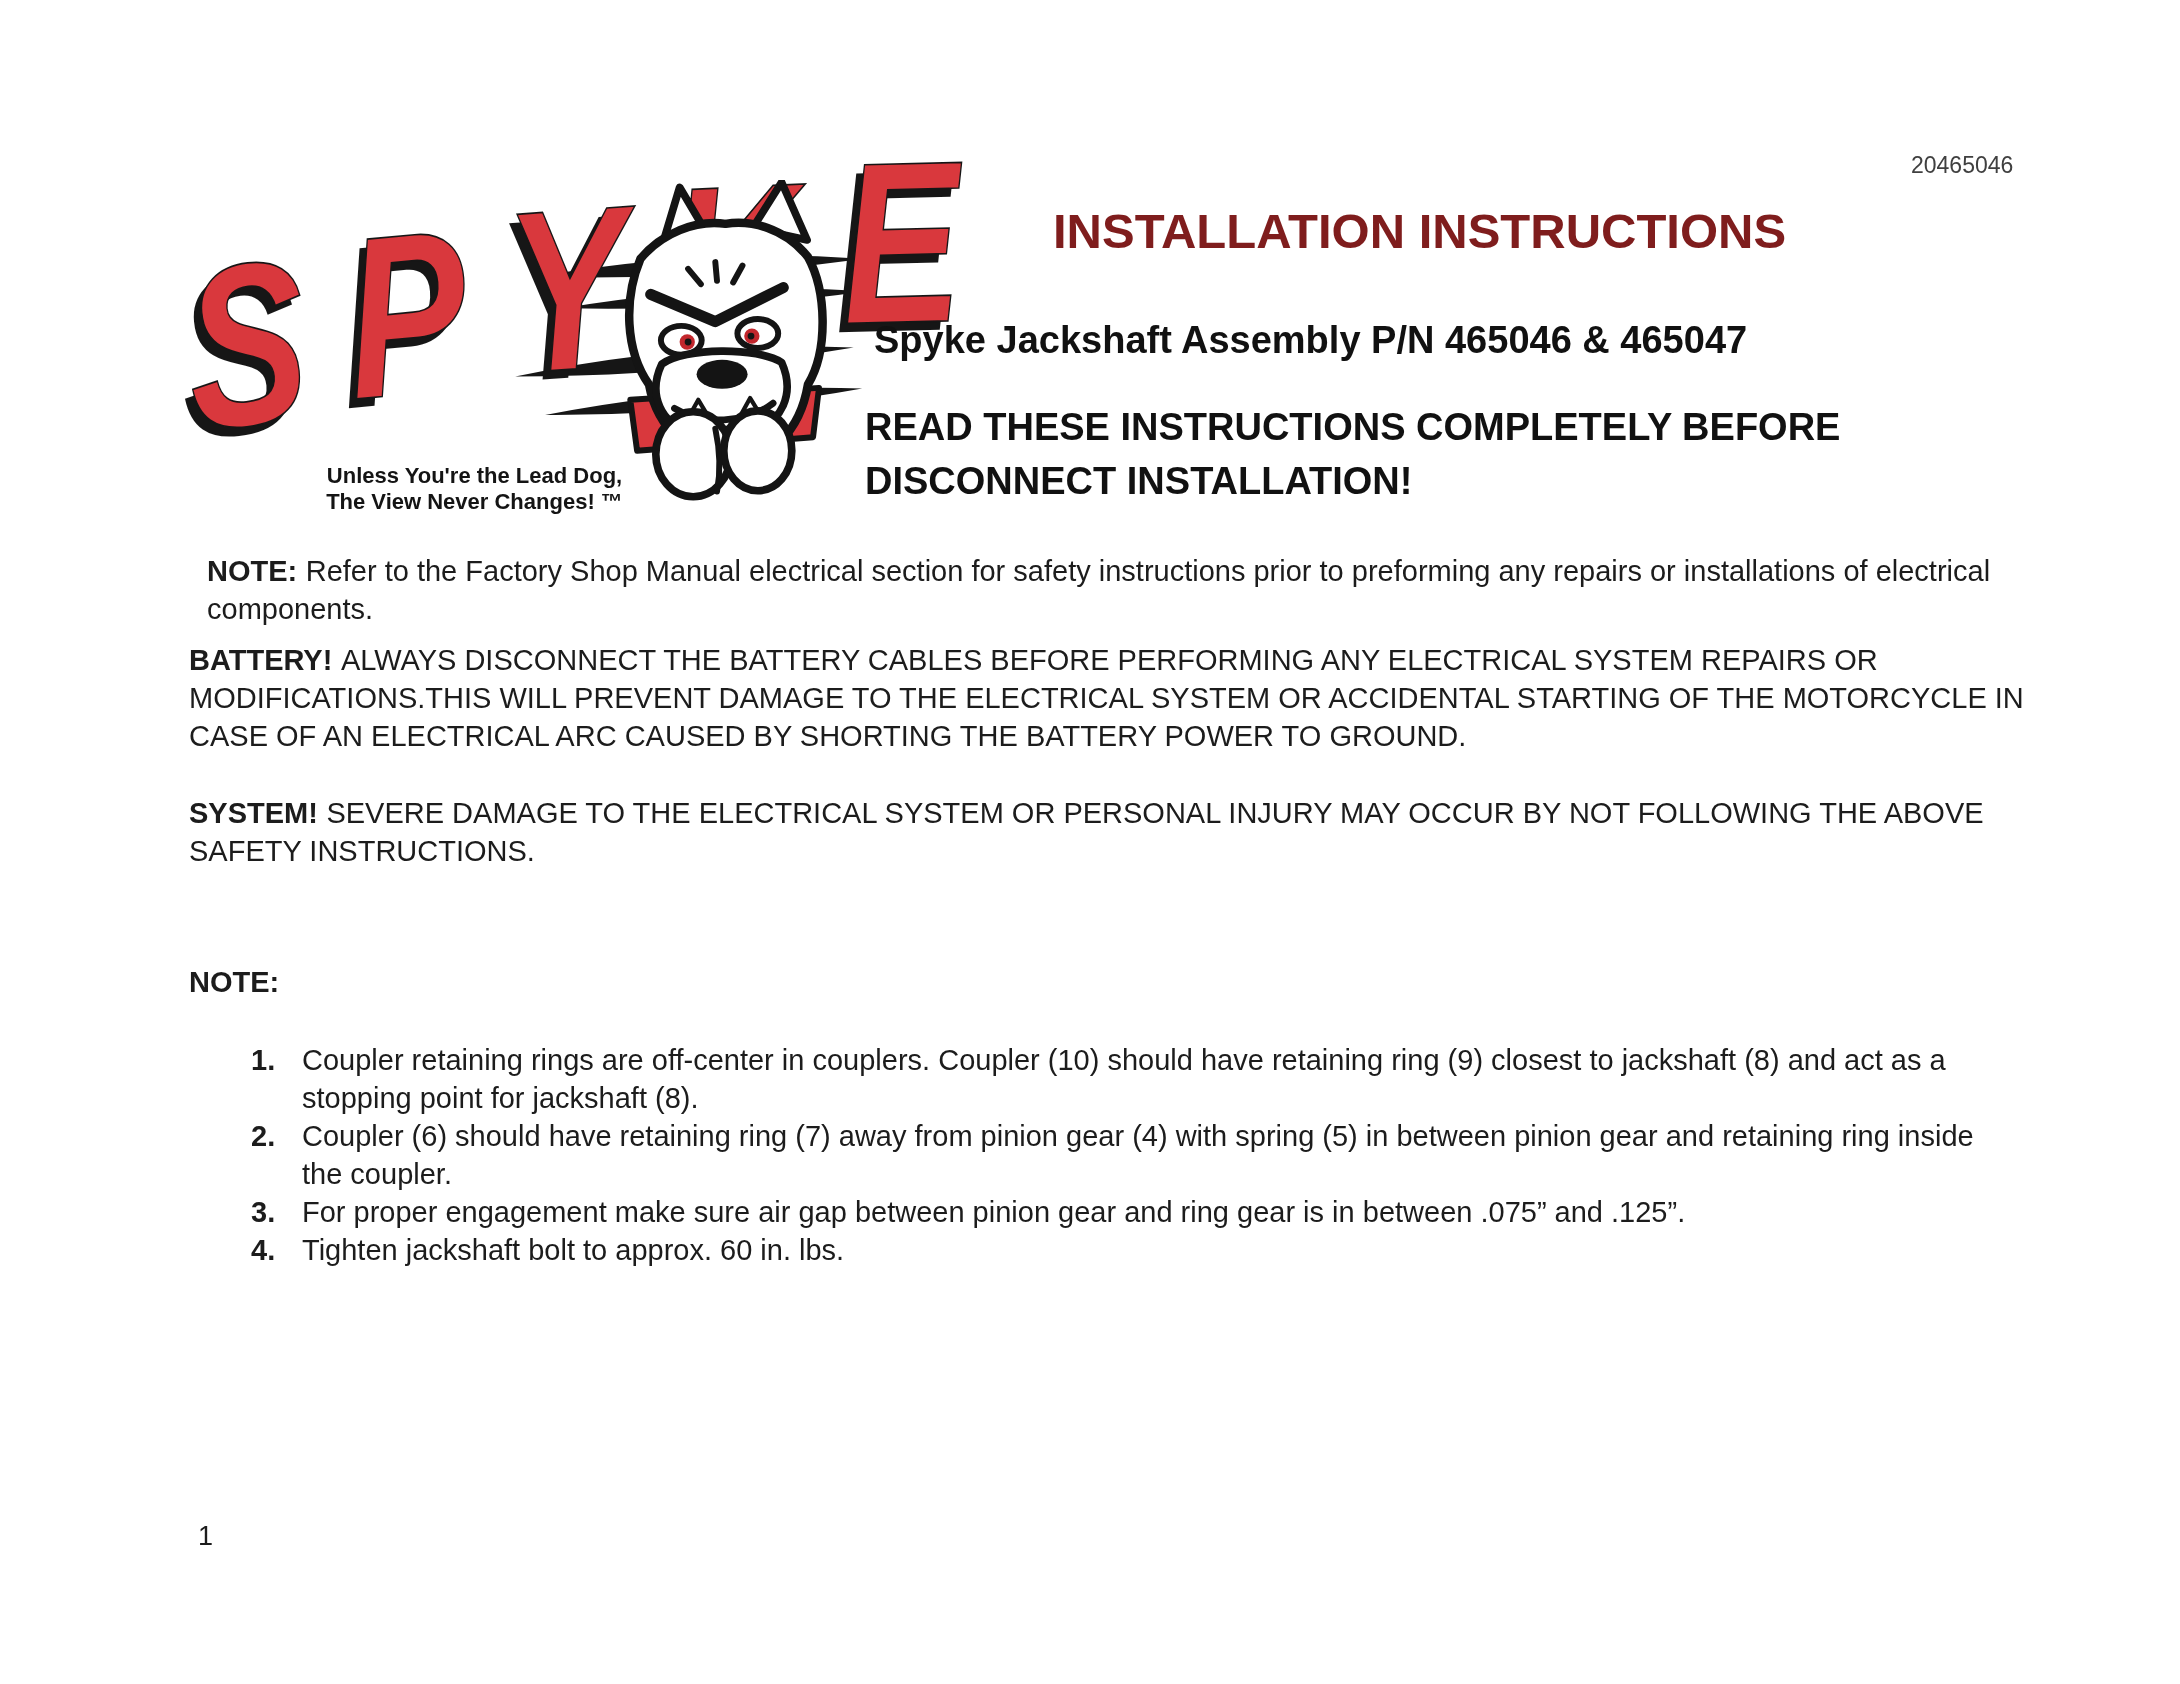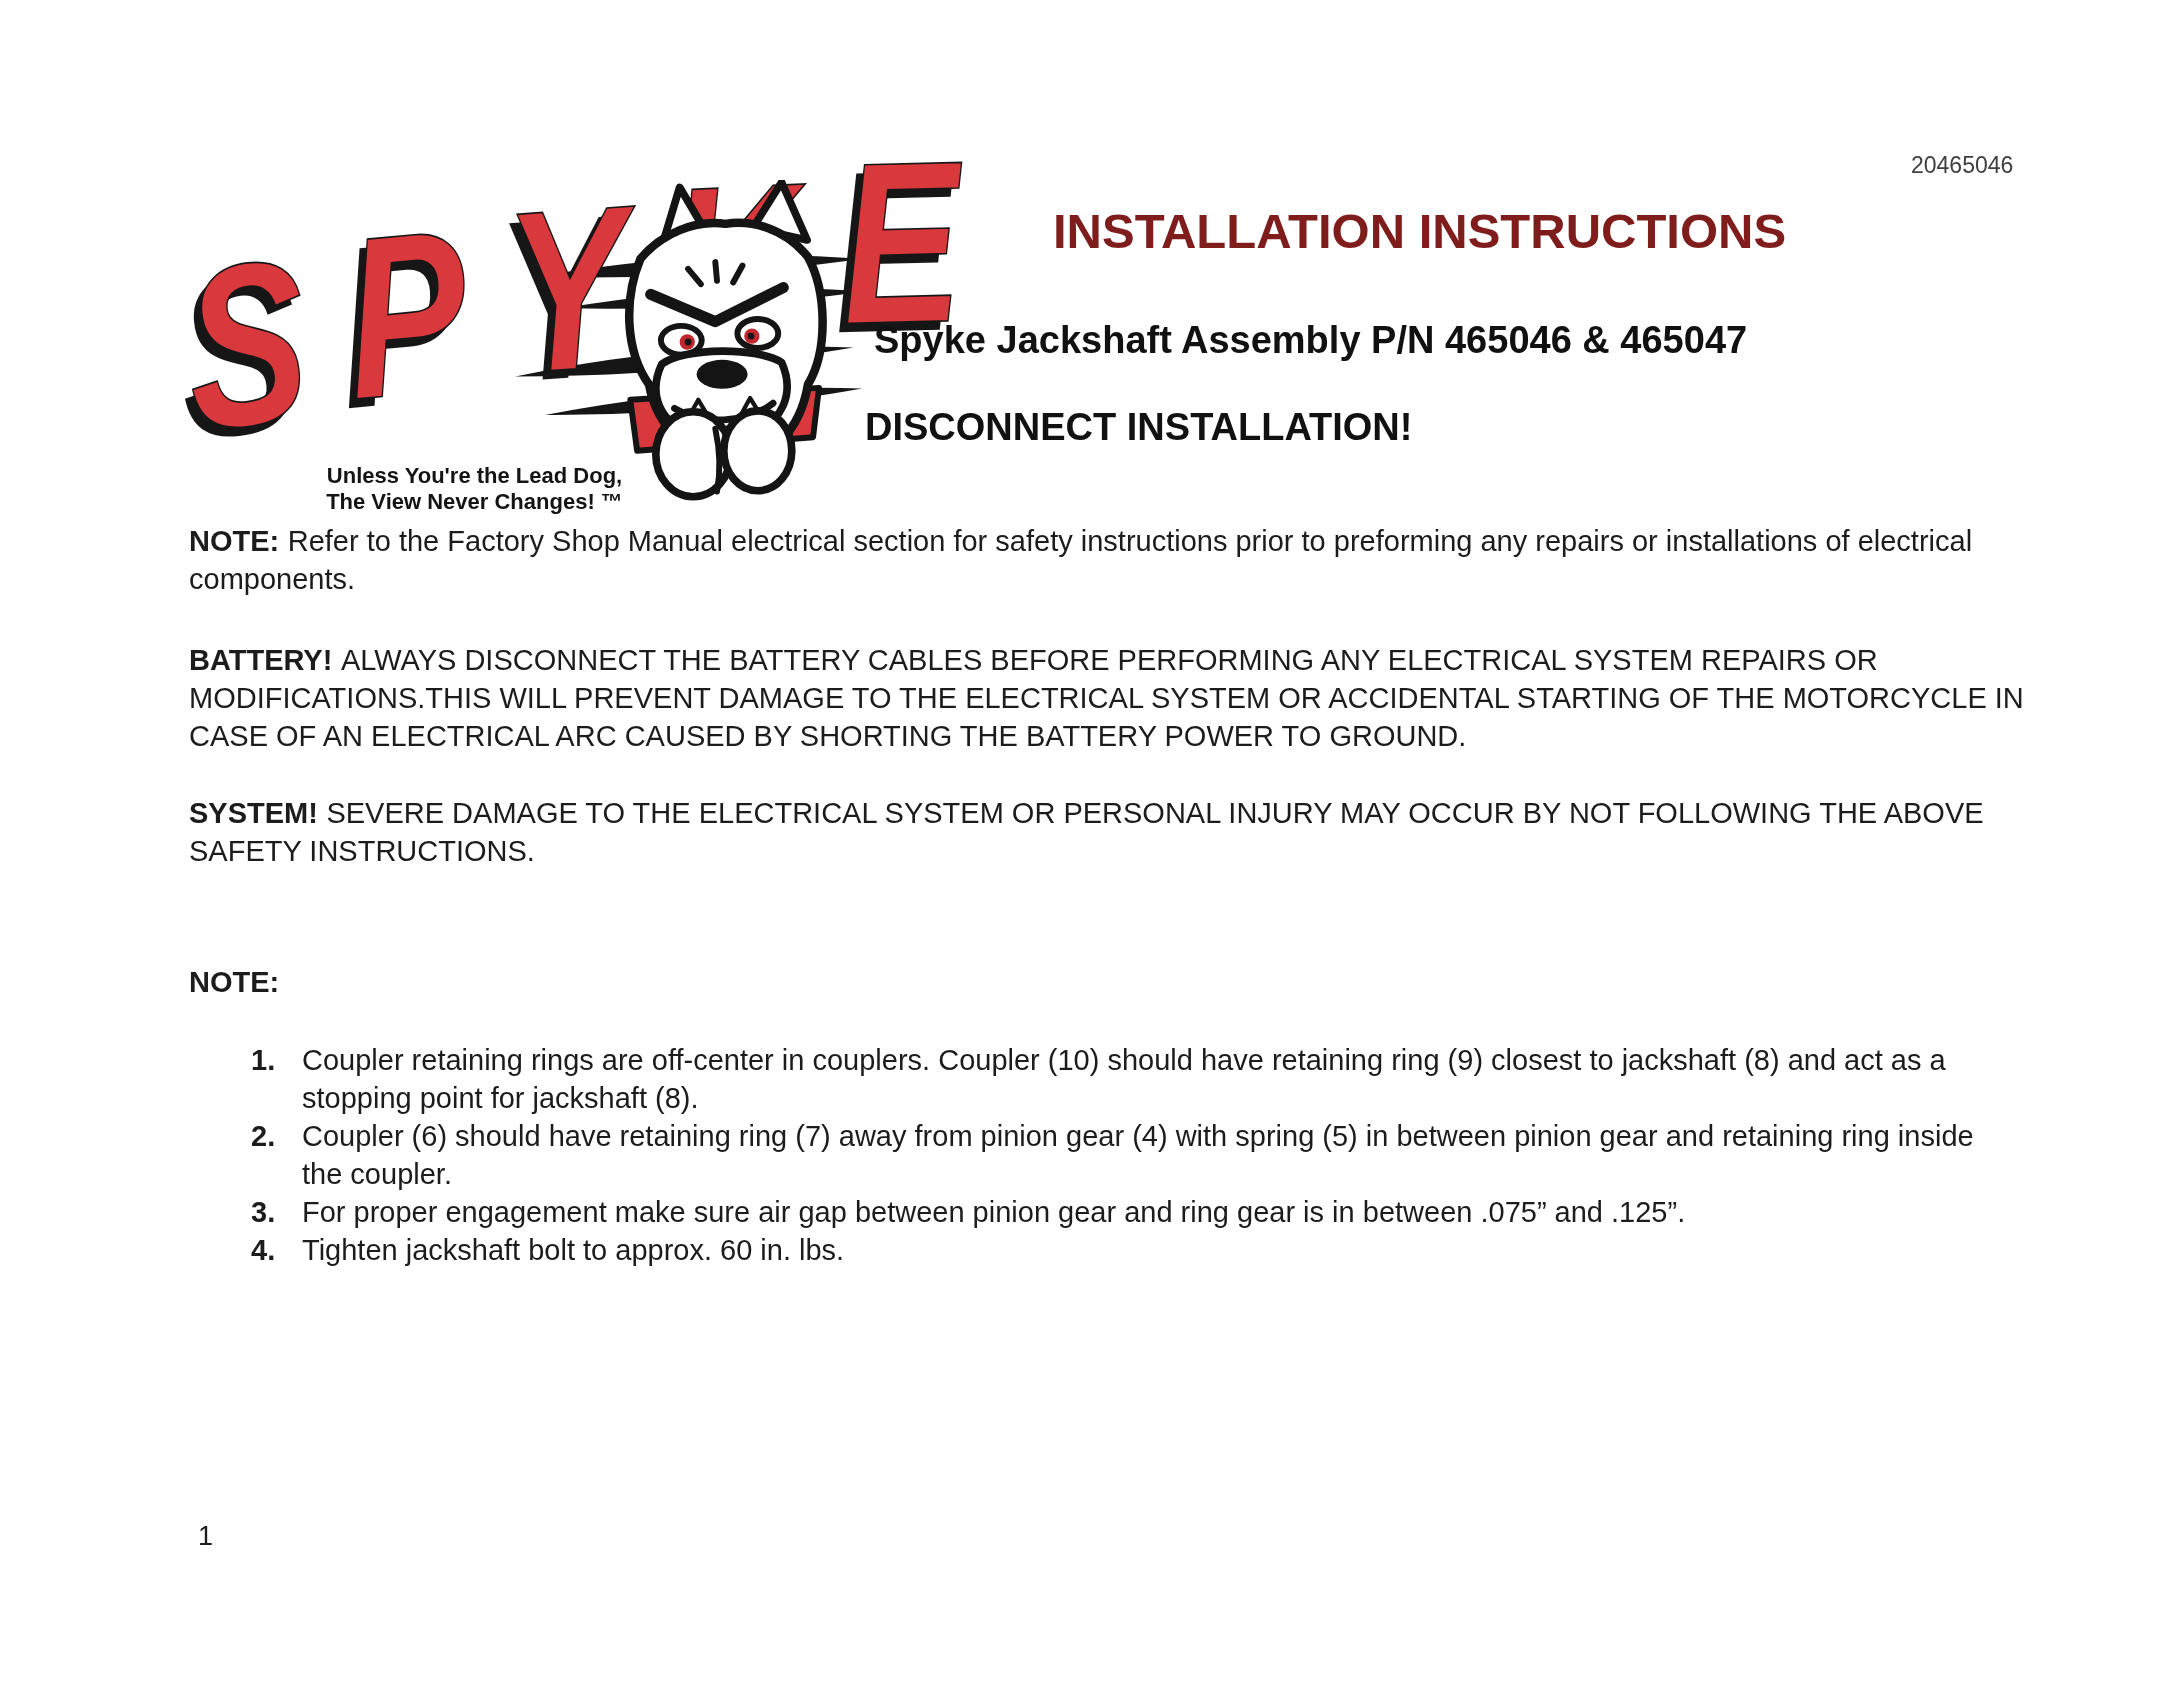--- a/index.html
+++ b/index.html
@@ -43,21 +43,21 @@
     position:absolute;left:865px;top:310px;margin:9px;
     font-size:38px;font-weight:bold;white-space:nowrap;color:#111;
   }
   .read{
     position:absolute;left:865px;top:400px;
     font-size:38px;font-weight:bold;line-height:54px;color:#111;white-space:nowrap;
   }
   
   .para{position:absolute;left:189px;width:1874px;margin:0;font-size:29px;line-height:38px;}
   .para .lbl{margin-right:8.5px;}
-  .note1{top:522px;}
+  .note1{top:552px;margin-left:18px;}
   .caution{top:641px;}
   .warning{top:794px;}
   .note2{position:absolute;left:189px;top:966px;font-size:29px;font-weight:bold;}
   
   .list{position:absolute;left:251px;top:1041px;width:1772px;}
   .li{display:flex;font-size:29px;line-height:38px;}
   .li .num{flex:0 0 51px;font-weight:bold;}
   .li .txt{flex:1 1 auto;max-width:1716px;}
   
   .pagenum{position:absolute;left:198px;top:1521px;font-size:27px;}
@@ -116,20 +116,21 @@
     </svg>
     <div class="tagline">
       <div>Unless You're the Lead Dog,</div>
       <div>The View Never Changes! ™</div>
     </div>
   </div>
 
   <h1 class="title">INSTALLATION INSTRUCTIONS</h1>
   <h2 class="subtitle">Spyke Jackshaft Assembly P/N 465046 &amp; 465047</h2>
   <div class="read">
+    <div>READ THESE INSTRUCTIONS COMPLETELY BEFORE</div>
     <div>DISCONNECT INSTALLATION!</div>
   </div>
 
   <p class="para note1"><span class="b lbl">NOTE:</span><span>Refer to the Factory Shop Manual electrical section for safety instructions prior to preforming any repairs or installations of electrical components.</span></p>
 
   <p class="para caution"><span class="b lbl">BATTERY!</span><span>ALWAYS DISCONNECT THE BATTERY CABLES BEFORE PERFORMING ANY ELECTRICAL SYSTEM REPAIRS OR MODIFICATIONS.THIS WILL PREVENT DAMAGE TO THE ELECTRICAL SYSTEM OR ACCIDENTAL STARTING OF THE MOTORCYCLE IN CASE OF AN ELECTRICAL ARC CAUSED BY SHORTING THE BATTERY POWER TO GROUND.</span></p>
 
   <p class="para warning"><span class="b lbl">SYSTEM!</span><span>SEVERE DAMAGE TO THE ELECTRICAL SYSTEM OR PERSONAL INJURY MAY OCCUR BY NOT FOLLOWING THE ABOVE SAFETY INSTRUCTIONS.</span></p>
 
   <div class="note2">NOTE:</div>

